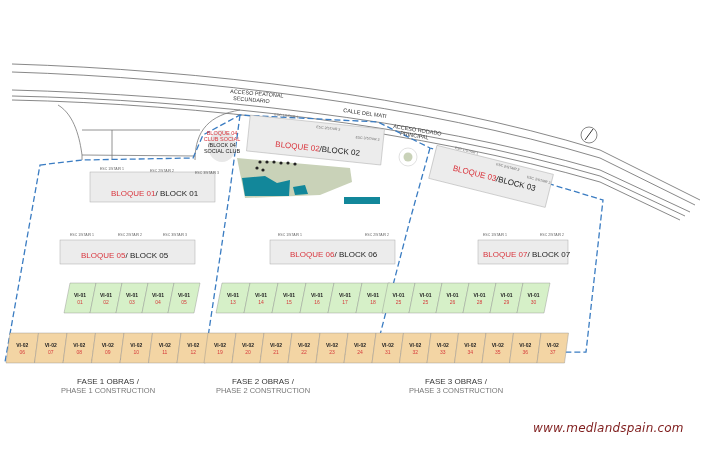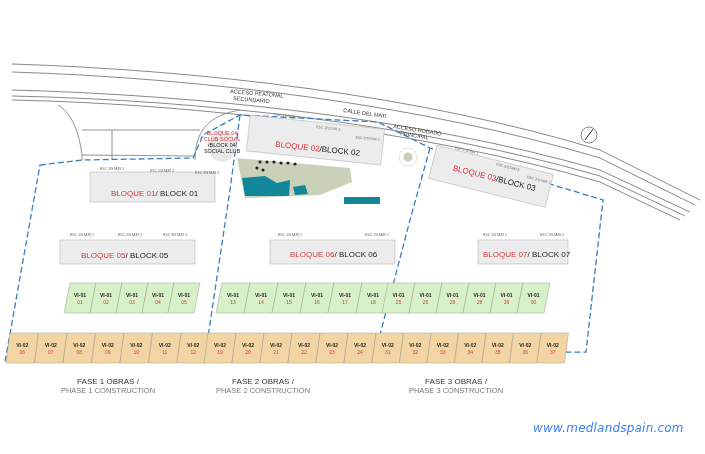--- a/index.html
+++ b/index.html
@@ -7,21 +7,21 @@
   svg{position:absolute;left:0;top:0;}
   .t{font-family:"Liberation Sans",sans-serif;}
   .plot-code{font-size:5px;font-weight:bold;fill:#222;}
   .plot-num{font-size:5px;fill:#d63b3b;}
   .blk-red{fill:#d9363e;font-size:8px;}
   .blk-blk{fill:#222;font-size:8px;}
   .esc{font-size:3.5px;fill:#666;}
   .phase-t{font-size:8px;fill:#333;}
   .phase-s{font-size:7.5px;fill:#777;}
   .road-lbl{font-size:5.5px;fill:#333;}
-  .wm{position:absolute;left:533px;top:421px;font-style:italic;font-size:12px;color:#3b82f6;letter-spacing:0.2px;font-family:"DejaVu Sans",sans-serif;}
+  .wm{position:absolute;left:533px;top:421px;font-style:italic;font-size:12px;color:#7f1d1d;letter-spacing:0.2px;font-family:"DejaVu Sans",sans-serif;}
 </style>
 </head>
 <body>
 
 <svg width="705" height="454" viewBox="0 0 705 454">
 
   <g fill="none" stroke="#555" stroke-width="0.7">
     <path d="M12,64 C200,70 420,95 600,150 L700,200"></path>
     <path d="M12,72 C200,78 420,104 600,158 L695,205"></path>
     <path d="M12,90 C200,95 420,118 600,170 L690,212"></path>

